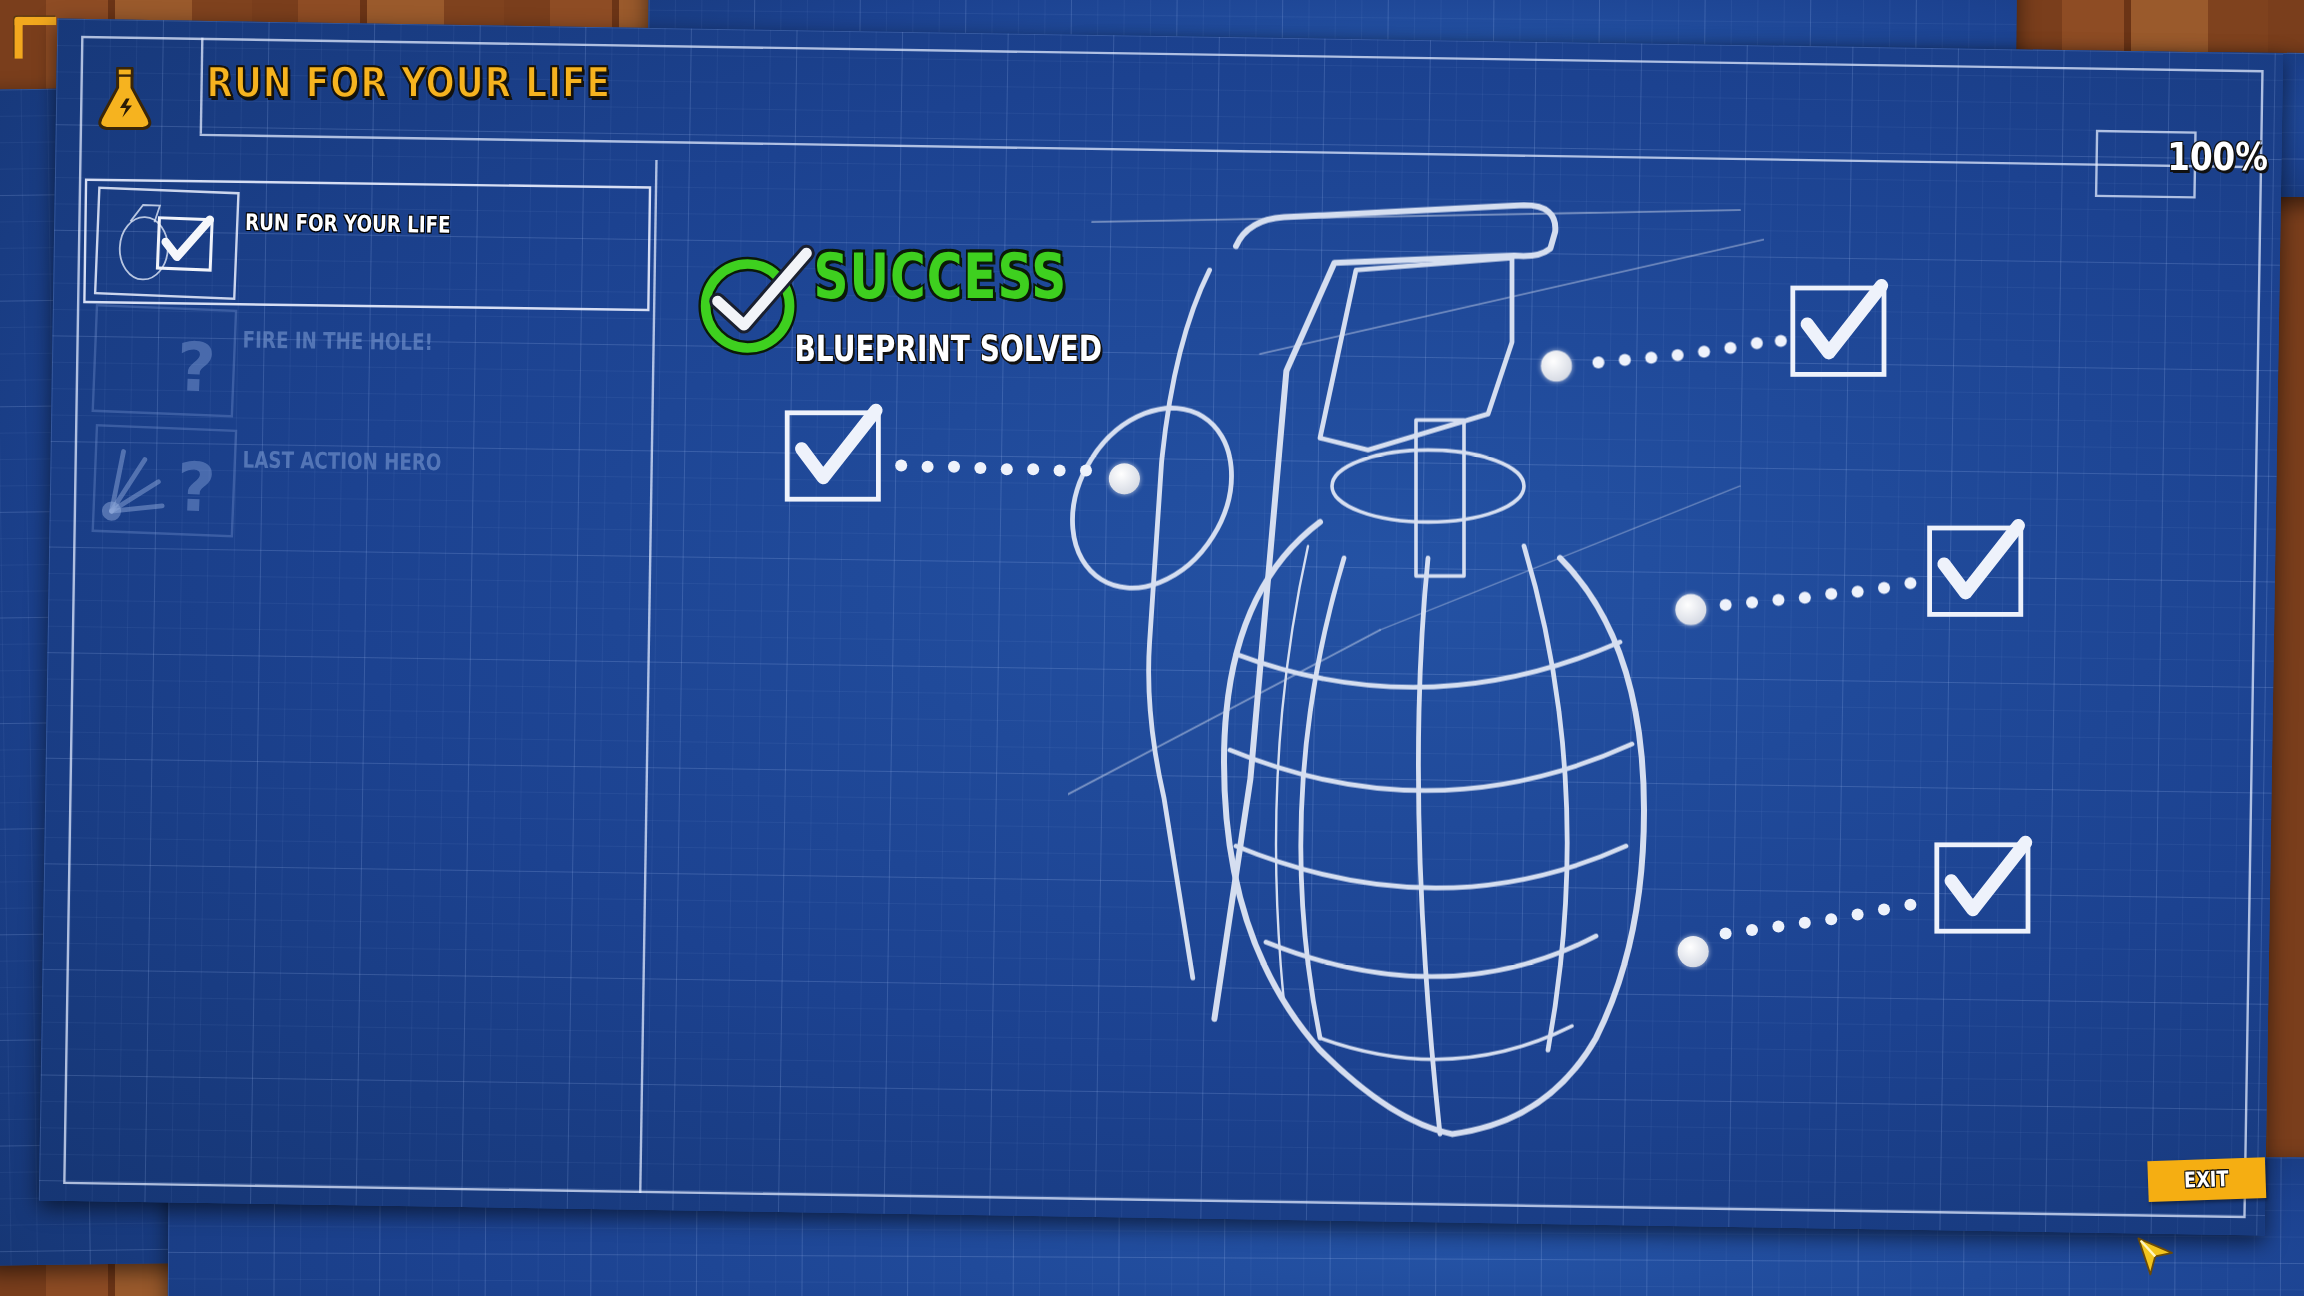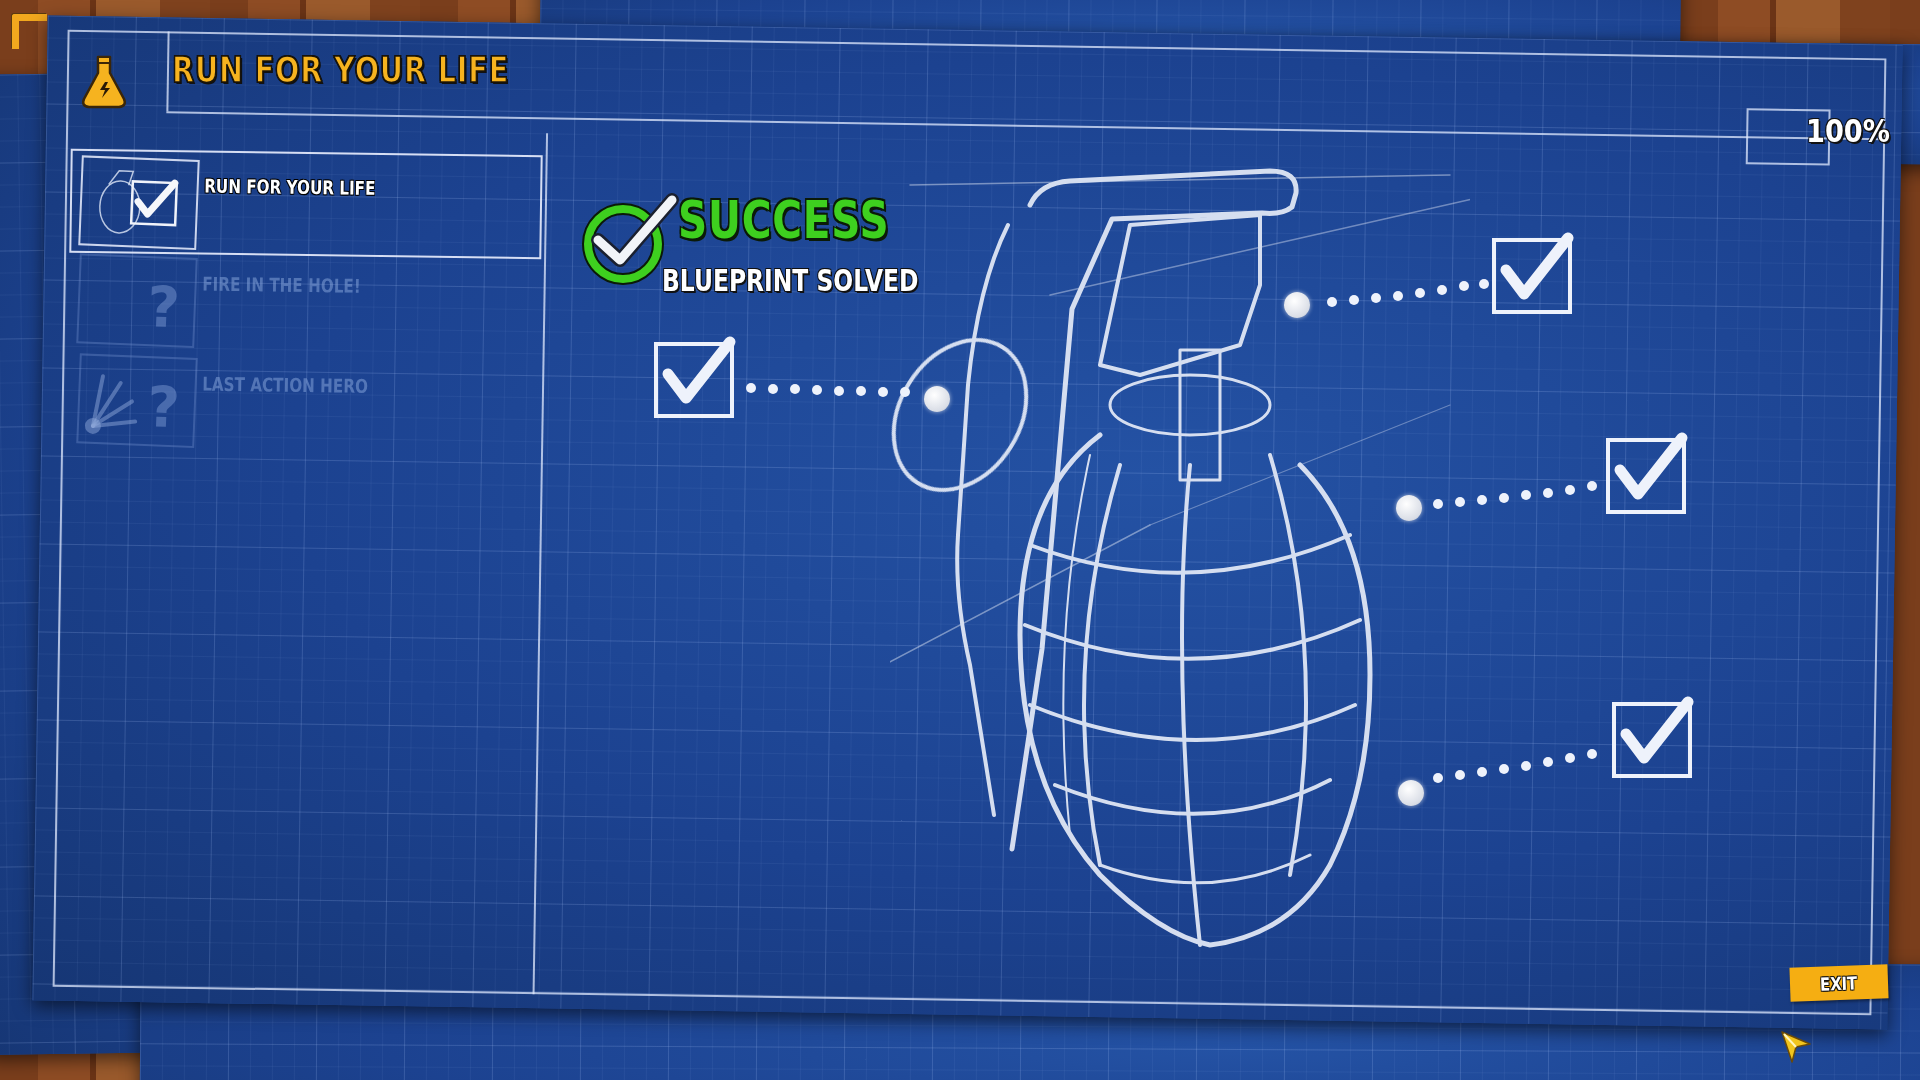--- a/index.html
+++ b/index.html
@@ -69,21 +69,21 @@
     transform: scaleX(0.8); transform-origin:left center; white-space:nowrap;
   }
   .level-item.selected .level-label {
     color:#fff; text-shadow: 1px 1px 0 #000, -1px -1px 0 #000, 1px -1px 0 #000, -1px 1px 0 #000;
   }
   .level-item.locked .level-label { color: rgba(130,160,215,0.55); }
   .q-mark {
     position:absolute; right:14px; top:16px; font-family:"DejaVu Sans", sans-serif;
     font-weight:bold; font-size:56px; color: rgba(130,160,215,0.45);
   }
-  .success-wrap { position:absolute; left:580px; top:188px; width:380px; height:120px; }
+  .success-wrap { position:absolute; left:580px; top:199px; width:380px; height:120px; }
   .success-word {
     position:absolute; left:98px; top:2px;
     font-family:"DejaVu Sans", sans-serif; font-weight:bold; font-size:52px; color:#3ed01f;
     transform: scaleX(0.78); transform-origin:left center; letter-spacing:1px;
     text-shadow: 3px 3px 0 #0b1a08, -2px -2px 0 #0b1a08, 2px -2px 0 #0b1a08, -2px 2px 0 #0b1a08;
   }
   .success-sub {
     position:absolute; left:82px; top:75px; white-space:nowrap;
     font-family:"DejaVu Sans", sans-serif; font-weight:bold; font-size:30px; color:#ffffff;
     transform: scaleX(0.78); transform-origin:left center;

